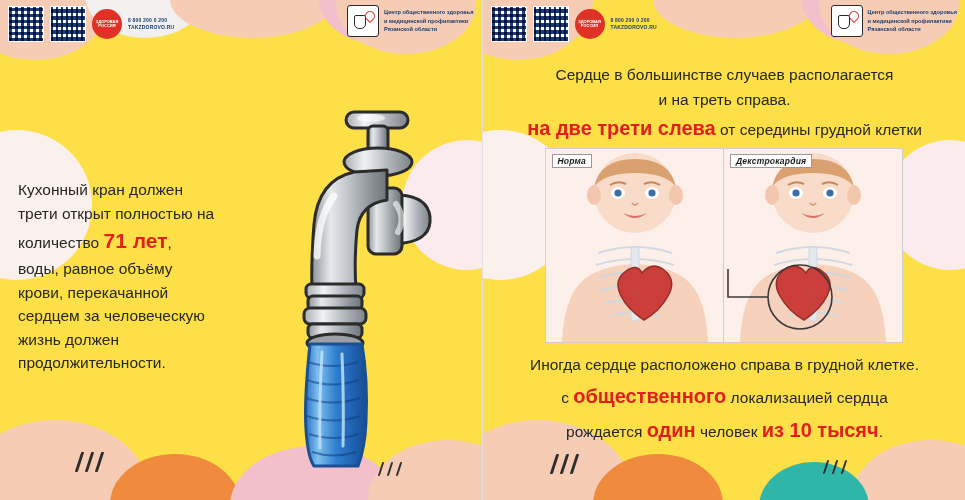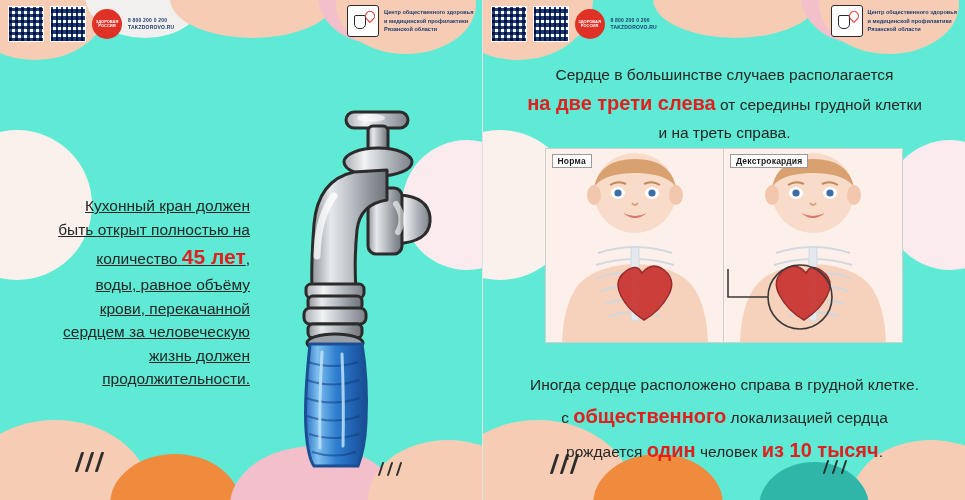--- a/index.html
+++ b/index.html
@@ -16,21 +16,21 @@
   .stage {
     position: relative;
     width: 965px;
     height: 500px;
     display: flex;
   }
   .slide {
     position: relative;
     width: 482px;
     height: 500px;
-    background: #5eead4;
+    background: #fde047;
     overflow: hidden;
   }
   .slide.right {
     width: 483px;
     border-left: 1px solid #e2e2e2;
   }
 
   
   .blob {
     position: absolute;
@@ -150,28 +150,27 @@
     line-height: 1.6;
     font-weight: bold;
     text-align: left;
   }
   .org-text .sub { color: #1b3b6f; }
 
   
   .s1-text {
     position: absolute;
     left: 18px;
-    top: 194px;
+    top: 178px;
     width: 232px;
-    text-align: right;
+    text-align: left;
     font-size: 15.5px;
     color: #262626;
     line-height: 1.52;
     z-index: 4;
-    text-decoration: underline;
   }
   .s1-text .accent {
     color: #e01f1f;
     font-weight: bold;
     font-size: 21px;
   }
   .s1-line { display: block; }
 
   
   .faucet-wrap {
@@ -204,20 +203,21 @@
     position: absolute;
     left: 62px;
     top: 148px;
     width: 358px;
     height: 195px;
     background: #ffffff;
     border: 1px solid #cfcfcf;
     display: flex;
     z-index: 4;
     box-sizing: border-box;
+    font-style: italic;
   }
   .fig {
     position: relative;
     flex: 1;
     overflow: hidden;
     background: linear-gradient(#fdf3ef, #fbe9e4);
   }
   .fig + .fig { border-left: 1px solid #cfcfcf; }
   .fig-label {
     position: absolute;
@@ -227,21 +227,21 @@
     color: #1a1a1a;
     background: #ffffff;
     border: 1px solid #9a9a9a;
     padding: 1px 5px;
     z-index: 3;
     letter-spacing: .2px;
   }
   .s2-bottom {
     position: absolute;
     left: 22px;
-    top: 372px;
+    top: 352px;
     width: 440px;
     text-align: center;
     font-size: 15.5px;
     color: #262626;
     line-height: 1.72;
     z-index: 4;
   }
   .s2-bottom .hl {
     color: #e01f1f;
     font-weight: bold;
@@ -293,23 +293,23 @@
       <div class="logo-mark"></div>
       <div class="org-text">
         <div>Центр общественного здоровья</div>
         <div>и медицинской профилактики</div>
         <div class="sub">Рязанской области</div>
       </div>
     </div>
 
     <div class="s1-text">
       <span class="s1-line">Кухонный кран должен</span>
-      <span class="s1-line">быть открыт полностью на</span>
+      <span class="s1-line">трети открыт полностью на</span>
       <span class="s1-line">
-        <span>количество </span><span class="accent">45 лет</span><span>,</span>
+        <span>количество </span><span class="accent">71 лет</span><span>,</span>
       </span>
       <span class="s1-line">воды, равное объёму</span>
       <span class="s1-line">крови, перекачанной</span>
       <span class="s1-line">сердцем за человеческую</span>
       <span class="s1-line">жизнь должен</span>
       <span class="s1-line">продолжительности.</span>
     </div>
 
     <div class="faucet-wrap">
       <svg viewBox="0 0 225 370" width="225" height="370">
@@ -428,24 +428,24 @@
       <div class="logo-mark"></div>
       <div class="org-text">
         <div>Центр общественного здоровья</div>
         <div>и медицинской профилактики</div>
         <div class="sub">Рязанской области</div>
       </div>
     </div>
 
     <div class="s2-top">
       <div>Сердце в большинстве случаев располагается</div>
+      <div>и на треть справа.</div>
       <div>
         <span class="hl">на две трети слева</span><span> от середины грудной клетки</span>
       </div>
-      <div>и на треть справа.</div>
     </div>
 
     <div class="figures">
 
       <div class="fig">
         <div class="fig-label">Норма</div>
         <svg viewBox="0 0 178 193" width="178" height="193">
           <rect x="0" y="0" width="178" height="193" fill="#fdf0ea"></rect>
 
           <path d="M16 193 q2 -54 30 -68 q20 -10 43 -10 q23 0 43 10 q28 14 30 68 z" fill="#f6d2bd"></path>

